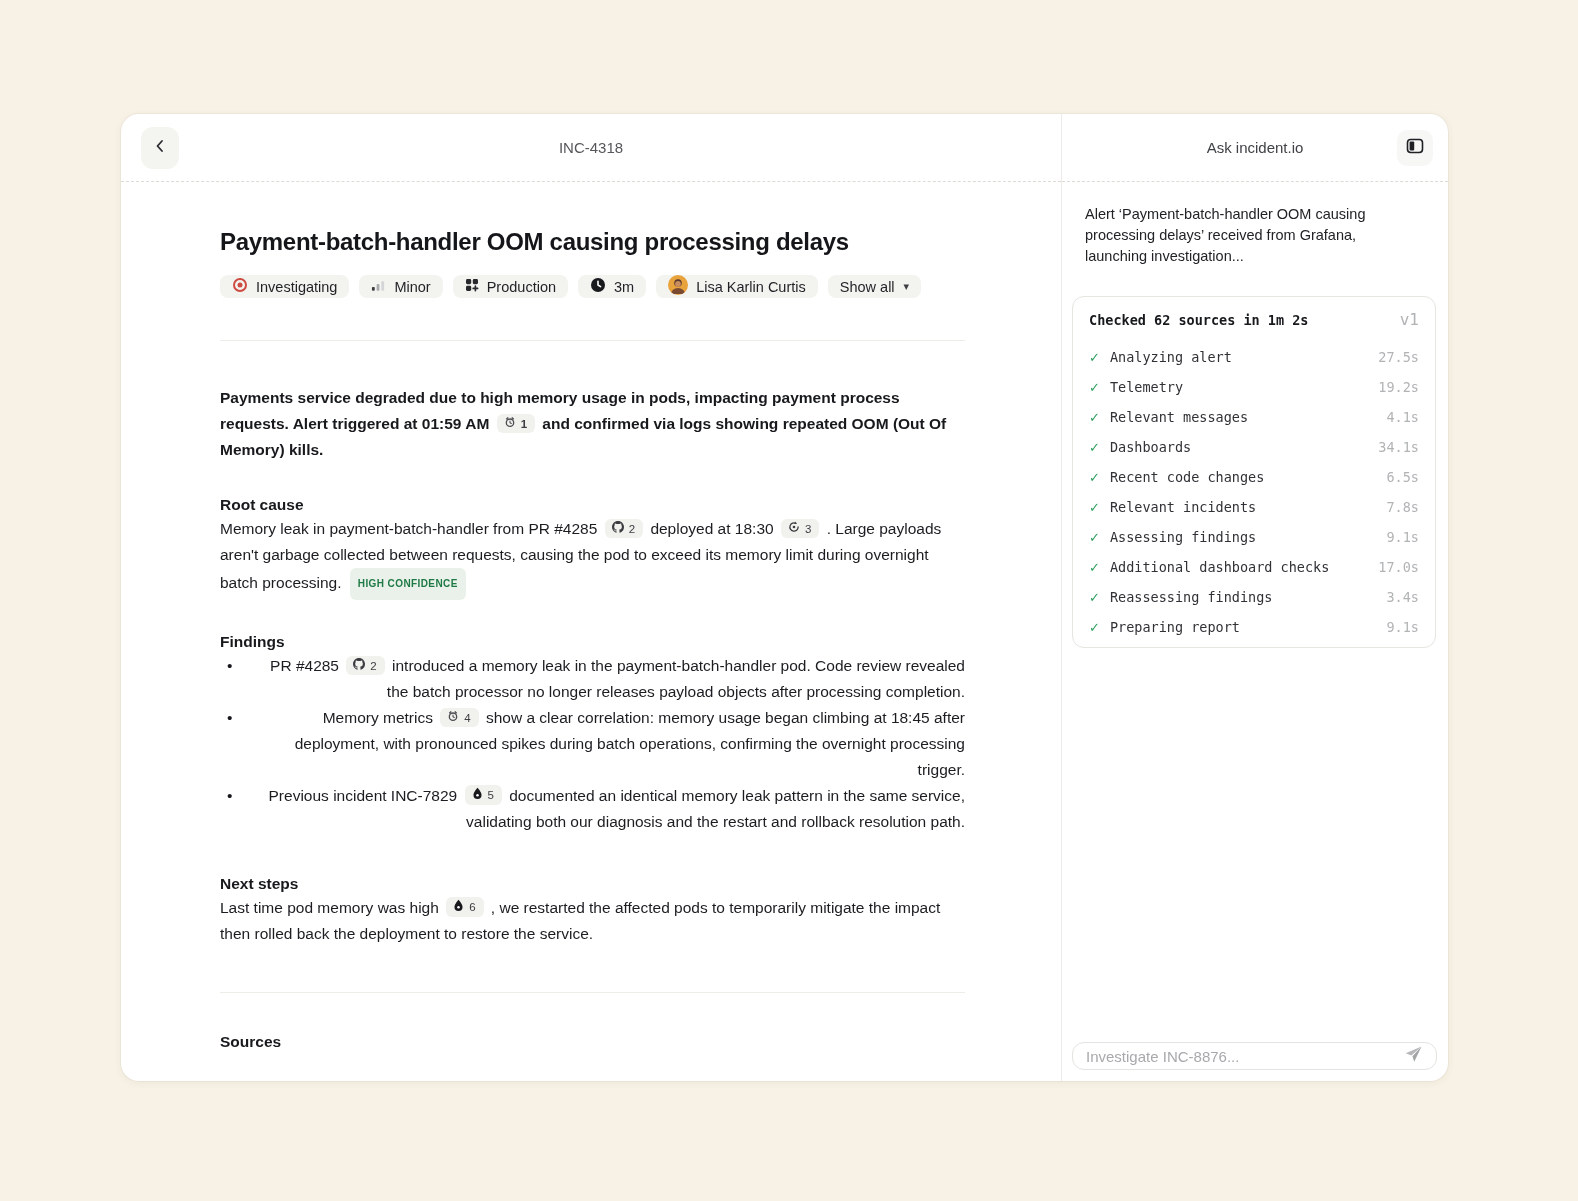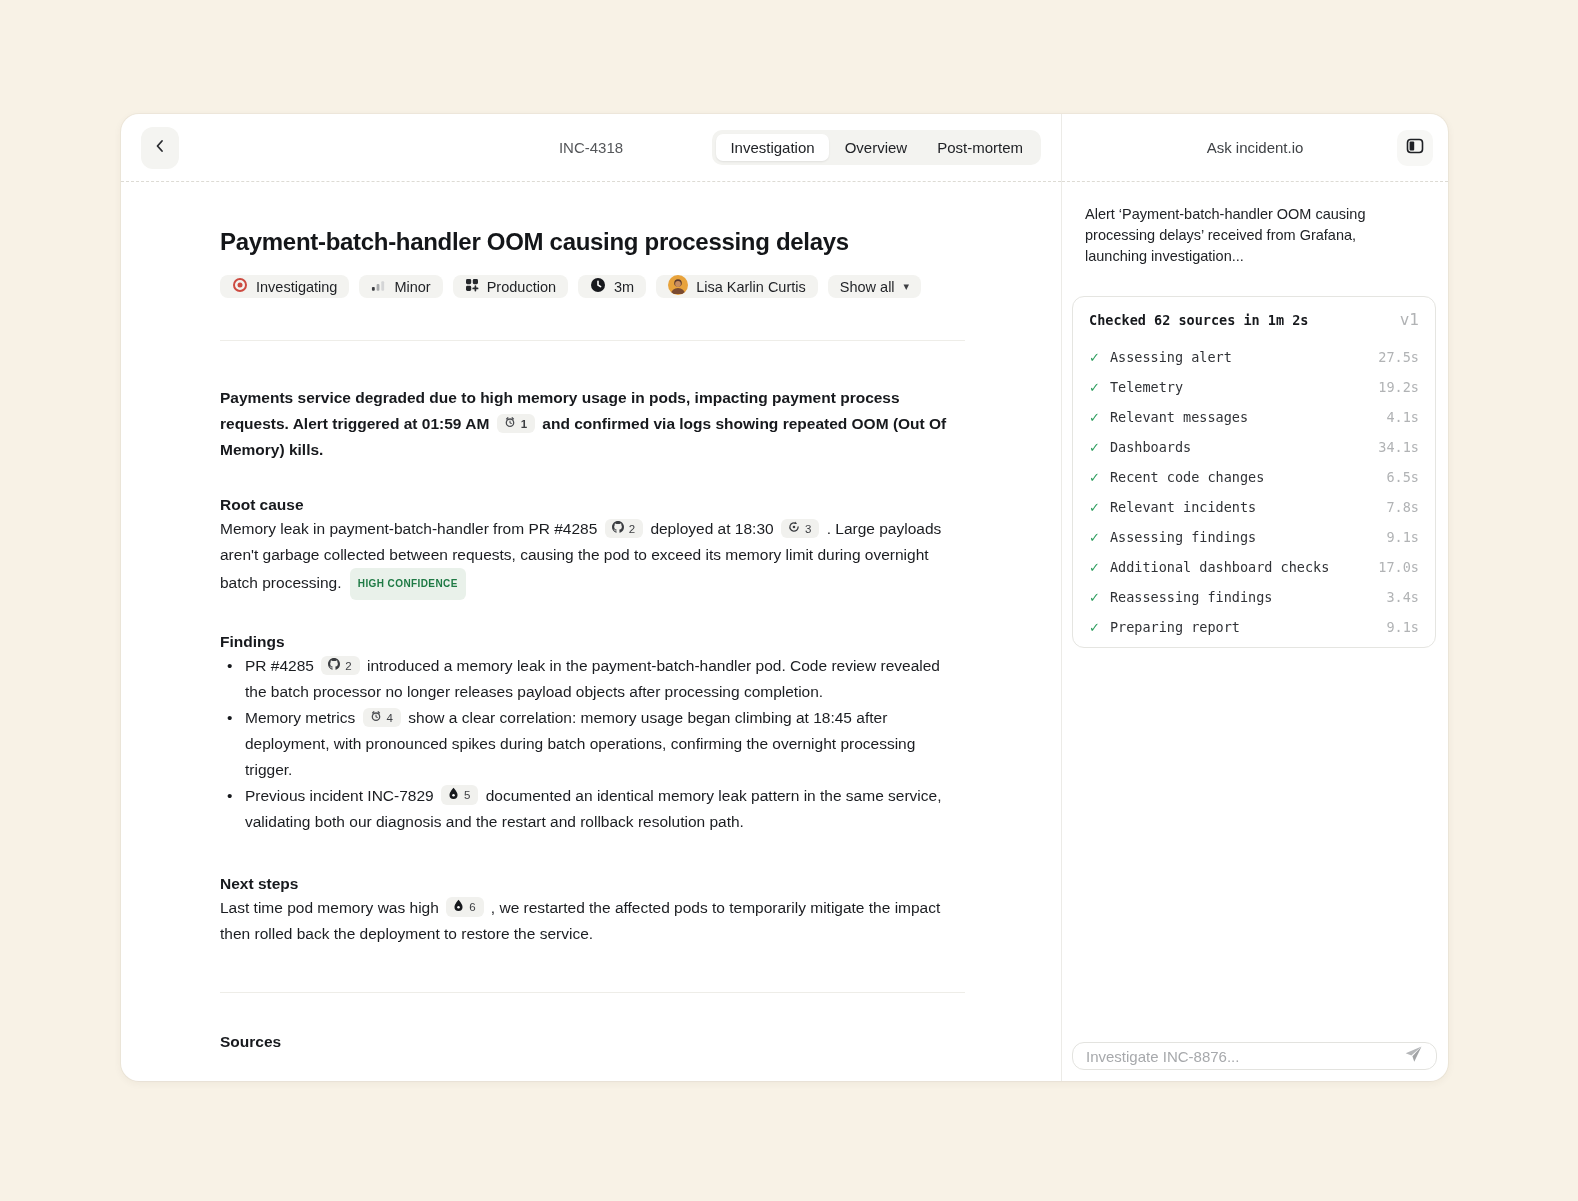--- a/index.html
+++ b/index.html
@@ -27,21 +27,21 @@
   .rule { border:none; border-top:1px solid #eeede8; margin:42px 0 0; width:745px; }
 
   .para-bold { margin-top:44px; width:745px; font-size:15.5px; font-weight:700; line-height:26px; color:#17191d; }
   .sec-head { margin-top:33px; font-size:15.5px; font-weight:700; color:#17191d; }
   .para { margin-top:2px; width:745px; font-size:15.5px; line-height:26px; color:#1b1d21; }
 
   .refpill { display:inline-flex; align-items:center; gap:5px; background:#f1f1ee; border-radius:6px; padding:2px 8px 2px 7px; font-size:11.5px; color:#3c3e42; vertical-align:1px; margin:0 3px; line-height:14px; cursor:pointer; }
   .confidence { display:inline-block; background:#e9f1ea; color:#1f7a45; font-size:10px; font-weight:700; letter-spacing:.4px; padding:3px 8px; border-radius:6px; vertical-align:1px; margin-left:4px; }
 
   ul.findings { margin-top:2px; width:745px; list-style:none; }
-  ul.findings li { position:relative; padding-left:25px; font-size:15.5px; line-height:26px; color:#1b1d21; }
+  ul.findings li { position:relative; padding-left:25px; font-size:15.5px; line-height:26px; color:#1b1d21;text-align:right; }
   ul.findings li::before { content:"•"; position:absolute; left:7px; color:#17191d; }
 
   
   .side-col { flex:1; display:flex; flex-direction:column; position:relative; }
   .side-header { height:68px; min-height:68px; border-bottom:1px dashed #dddbd4; display:flex; align-items:center; justify-content:center; position:relative; }
   .side-title { font-size:15px; color:#3f4246; }
   .panel-btn { position:absolute; right:15px; top:16px; width:36px; height:36px; border-radius:10px; display:flex; align-items:center; justify-content:center; cursor:pointer; background:#f7f7f5; }
 
   .side-body { padding:22px 12px 0 10px; flex:1; position:relative; }
   .side-text { padding:0 16px 0 13px; font-size:14.5px; line-height:21px; color:#212327; }
@@ -70,25 +70,20 @@
 
     <div class="main-header">
       <div class="back-btn">
         <span>
           <svg width="16" height="16" viewBox="0 0 16 16">
               <path d="M10 3 L5.5 8 L10 13" fill="none" stroke="#2a2c30" stroke-width="1.8" stroke-linecap="round" stroke-linejoin="round"></path>
             </svg>
         </span>
       </div>
       <div class="inc-id">INC-4318</div>
-      <div class="tab-group">
-        <div class="tab active">Investigation</div>
-        <div class="tab">Overview</div>
-        <div class="tab">Post-mortem</div>
-      </div>
     </div>
 
     <div class="main-scroll">
 
       <h1 class="doc-title">Payment-batch-handler OOM causing processing delays</h1>
 
       <div class="badge-row">
         <div class="badge">
           <span>
             <svg width="16" height="16" viewBox="0 0 16 16">
@@ -264,21 +259,21 @@
 
       <p class="side-text">Alert ‘Payment-batch-handler OOM causing processing delays’ received from Grafana, launching investigation...</p>
 
       <div class="sources-box">
         <div class="box-head">
           <span>Checked 62 sources in 1m 2s</span>
           <span class="box-ver">v1</span>
         </div>
         <div class="chk-row">
             <span class="chk-mark">✓</span>
-            <span class="chk-label">Assessing alert</span>
+            <span class="chk-label">Analyzing alert</span>
             <span class="chk-time">27.5s</span>
           </div>
         <div class="chk-row">
             <span class="chk-mark">✓</span>
             <span class="chk-label">Telemetry</span>
             <span class="chk-time">19.2s</span>
           </div>
         <div class="chk-row">
             <span class="chk-mark">✓</span>
             <span class="chk-label">Relevant messages</span>

